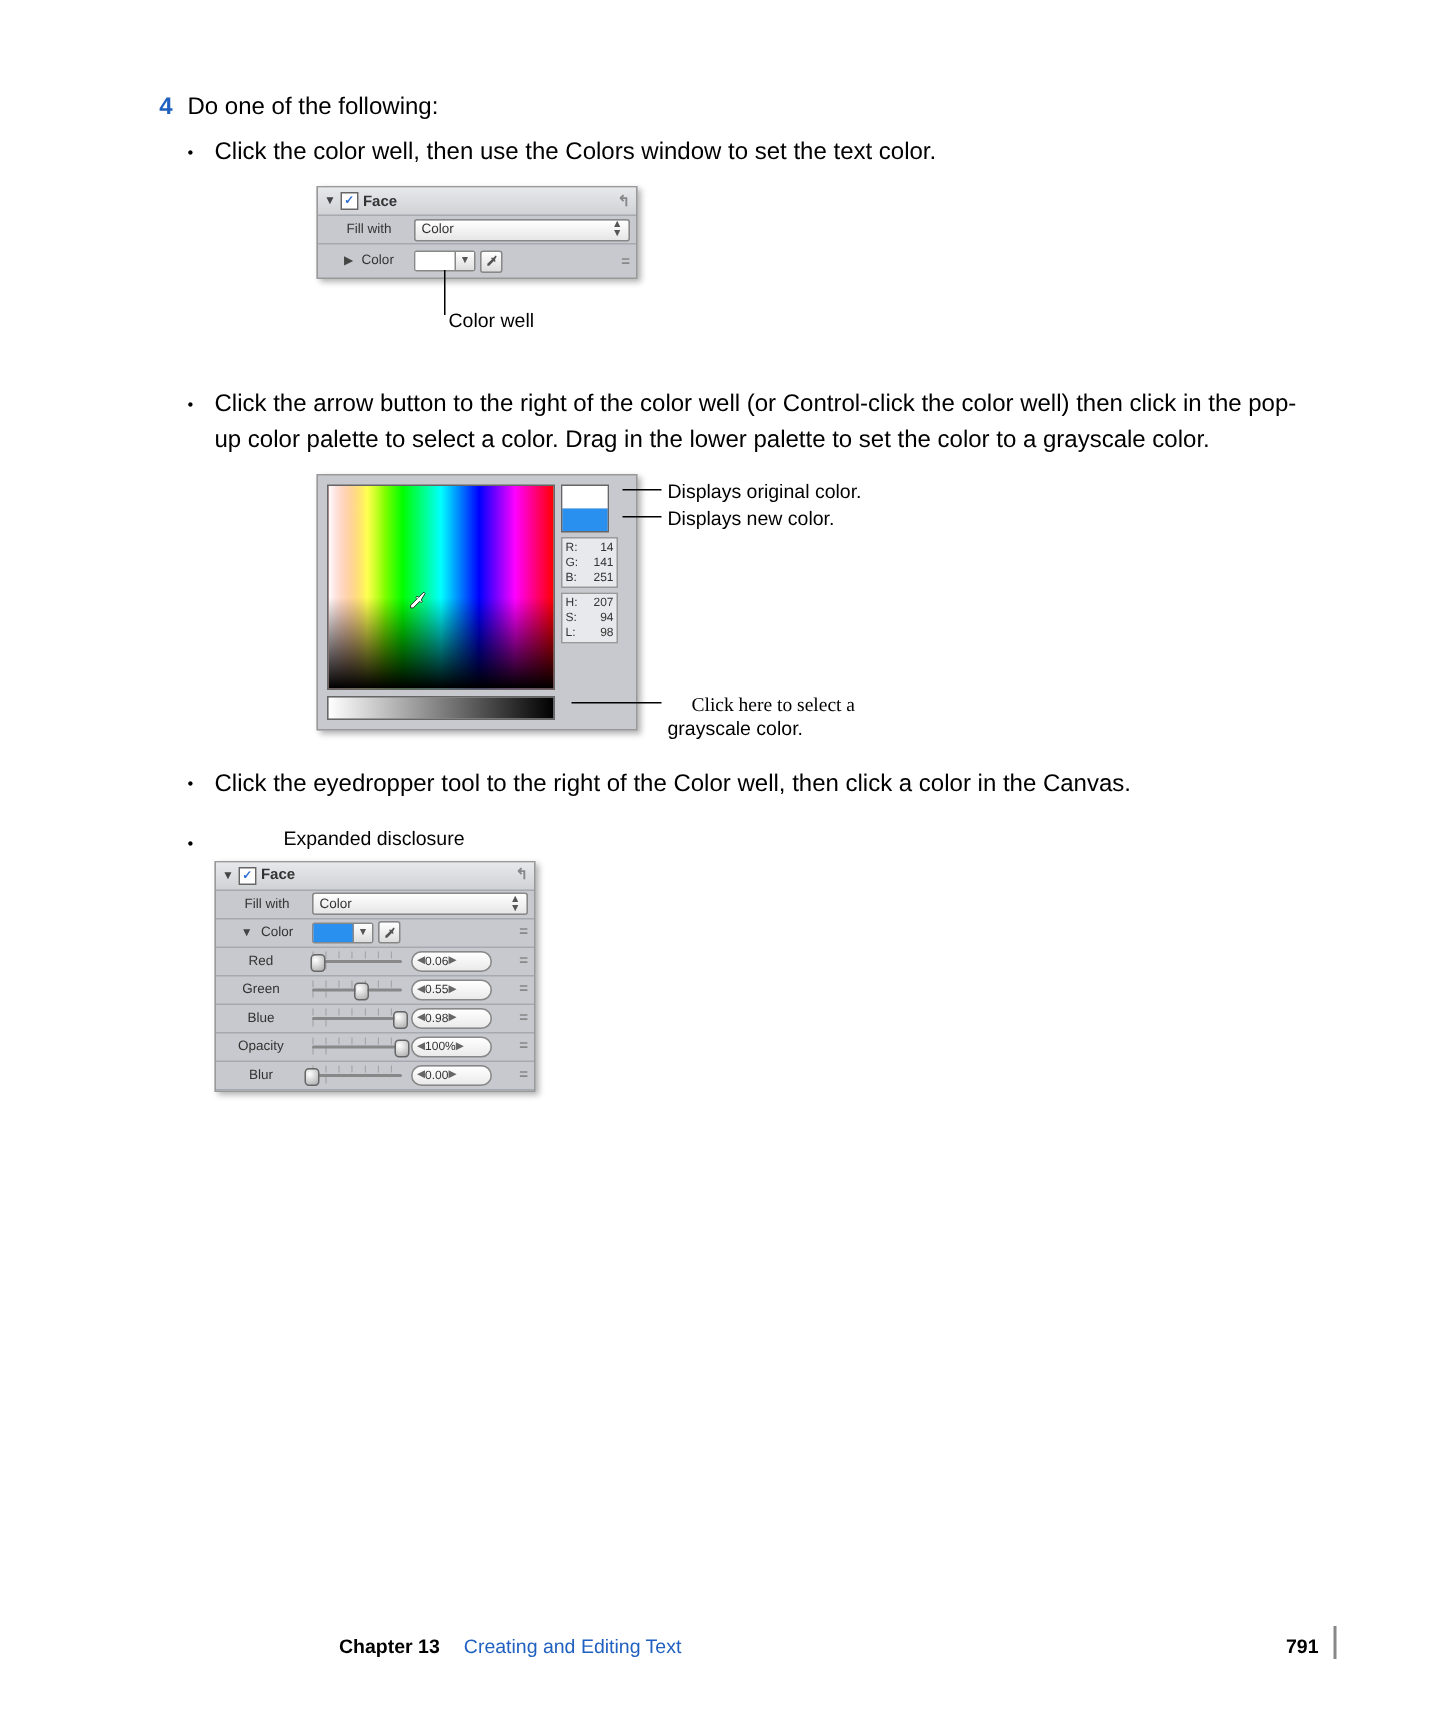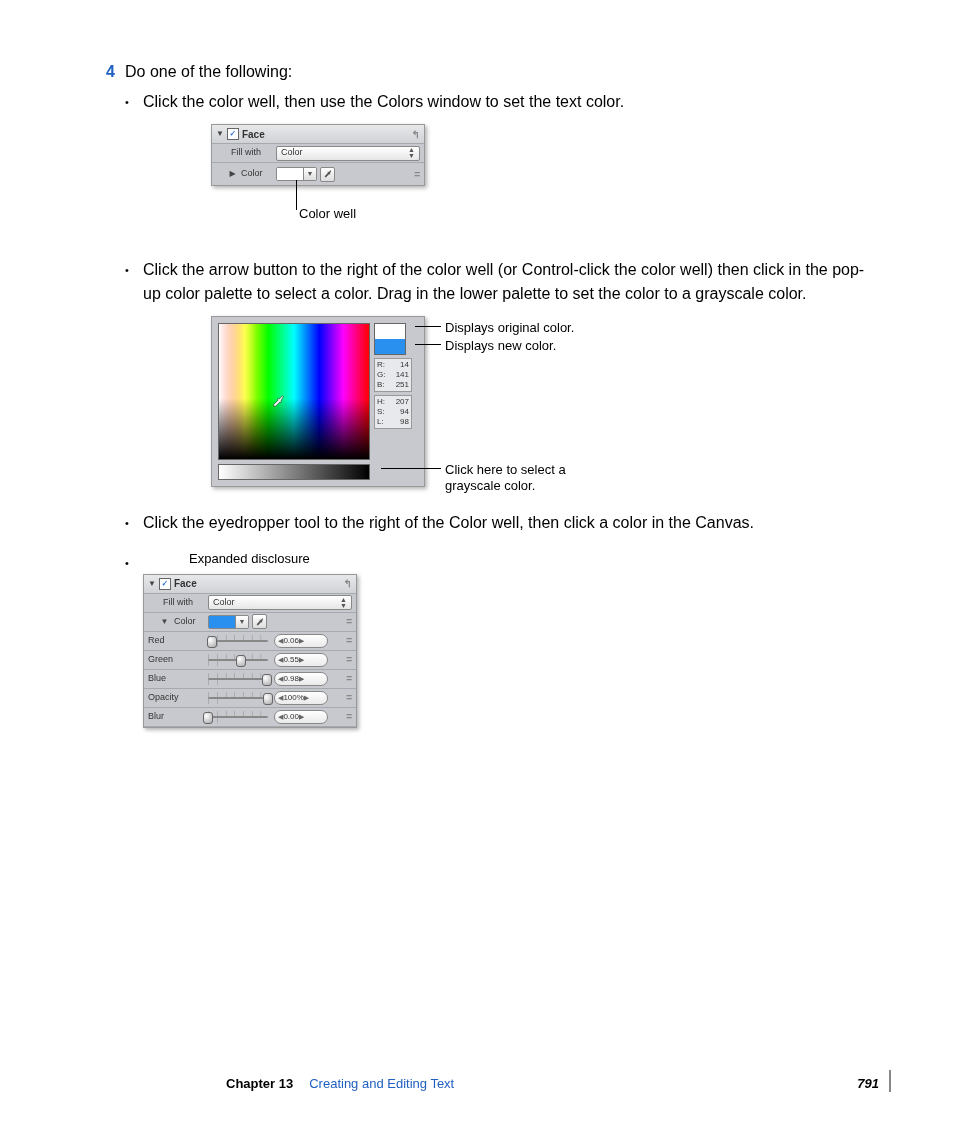--- a/index.html
+++ b/index.html
@@ -204,21 +204,21 @@
     width: 212px;
   }
   .slider-row {
     display: flex;
     align-items: center;
     height: 18px;
     border-bottom: 1px solid #a7a9b0;
     padding: 0 4px;
     font-size: 9px;
   }
-  .sl-label { width: 52px; text-align: left; padding-right: 8px; }
+  .sl-label { width: 52px; text-align: center; padding-right: 8px; }
   .sl-track {
     width: 60px;
     height: 10px;
     position: relative;
     display: flex;
     align-items: center;
   }
   .sl-ticks {
     position: absolute;
     top: -2px;
@@ -268,30 +268,30 @@
   }
   .fig3-line {
     position: absolute;
     width: 1px;
     background: #000;
   }
 
   
   .footer {
     position: absolute;
-    bottom: 52px;
+    bottom: 38px;
     left: 226px;
     right: 75px;
     display: flex;
     align-items: center;
     font-size: 13px;
   }
   .footer-chapter { font-weight: bold; color: #000; }
   .footer-title { color: #2060c0; margin-left: 16px; }
-  .footer-page { margin-left: auto; font-weight: bold; font-style: italic; }
+  .footer-page { margin-left: auto; font-weight: bold; }
   .footer-bar {
     position: absolute;
     right: -12px;
     top: -4px;
     width: 2px;
     height: 22px;
     background: #888;
   }
 </style>
 </head>
@@ -404,21 +404,21 @@
             </div>
             <div class="gray-strip"></div>
           </div>
 
           <div class="picker-callouts">
             <div class="cline" style="top:10px; left:-26px; width:26px;"></div>
             <div style="position:absolute; top:2px; left:4px; white-space:nowrap;">Displays original color.</div>
             <div class="cline" style="top:28px; left:-26px; width:26px;"></div>
             <div style="position:absolute; top:20px; left:4px; white-space:nowrap;">Displays new color.</div>
             <div class="cline" style="top:152px; left:-60px; width:60px;"></div>
-            <div style="position:absolute; top:144px; left:4px; white-space:nowrap;">Click here to select a</div>
+            <div style="position:absolute; top:144px; left:20px; white-space:nowrap;font-family:Liberation Serif, serif;">Click here to select a</div>
             <div style="position:absolute; top:160px; left:4px; white-space:nowrap;">grayscale color.</div>
           </div>
         </div>
       </div>
     </li>
 
     <li>
       <span>Click the eyedropper tool to the right of the Color well, then click a color in the Canvas.</span>
     </li>
 

